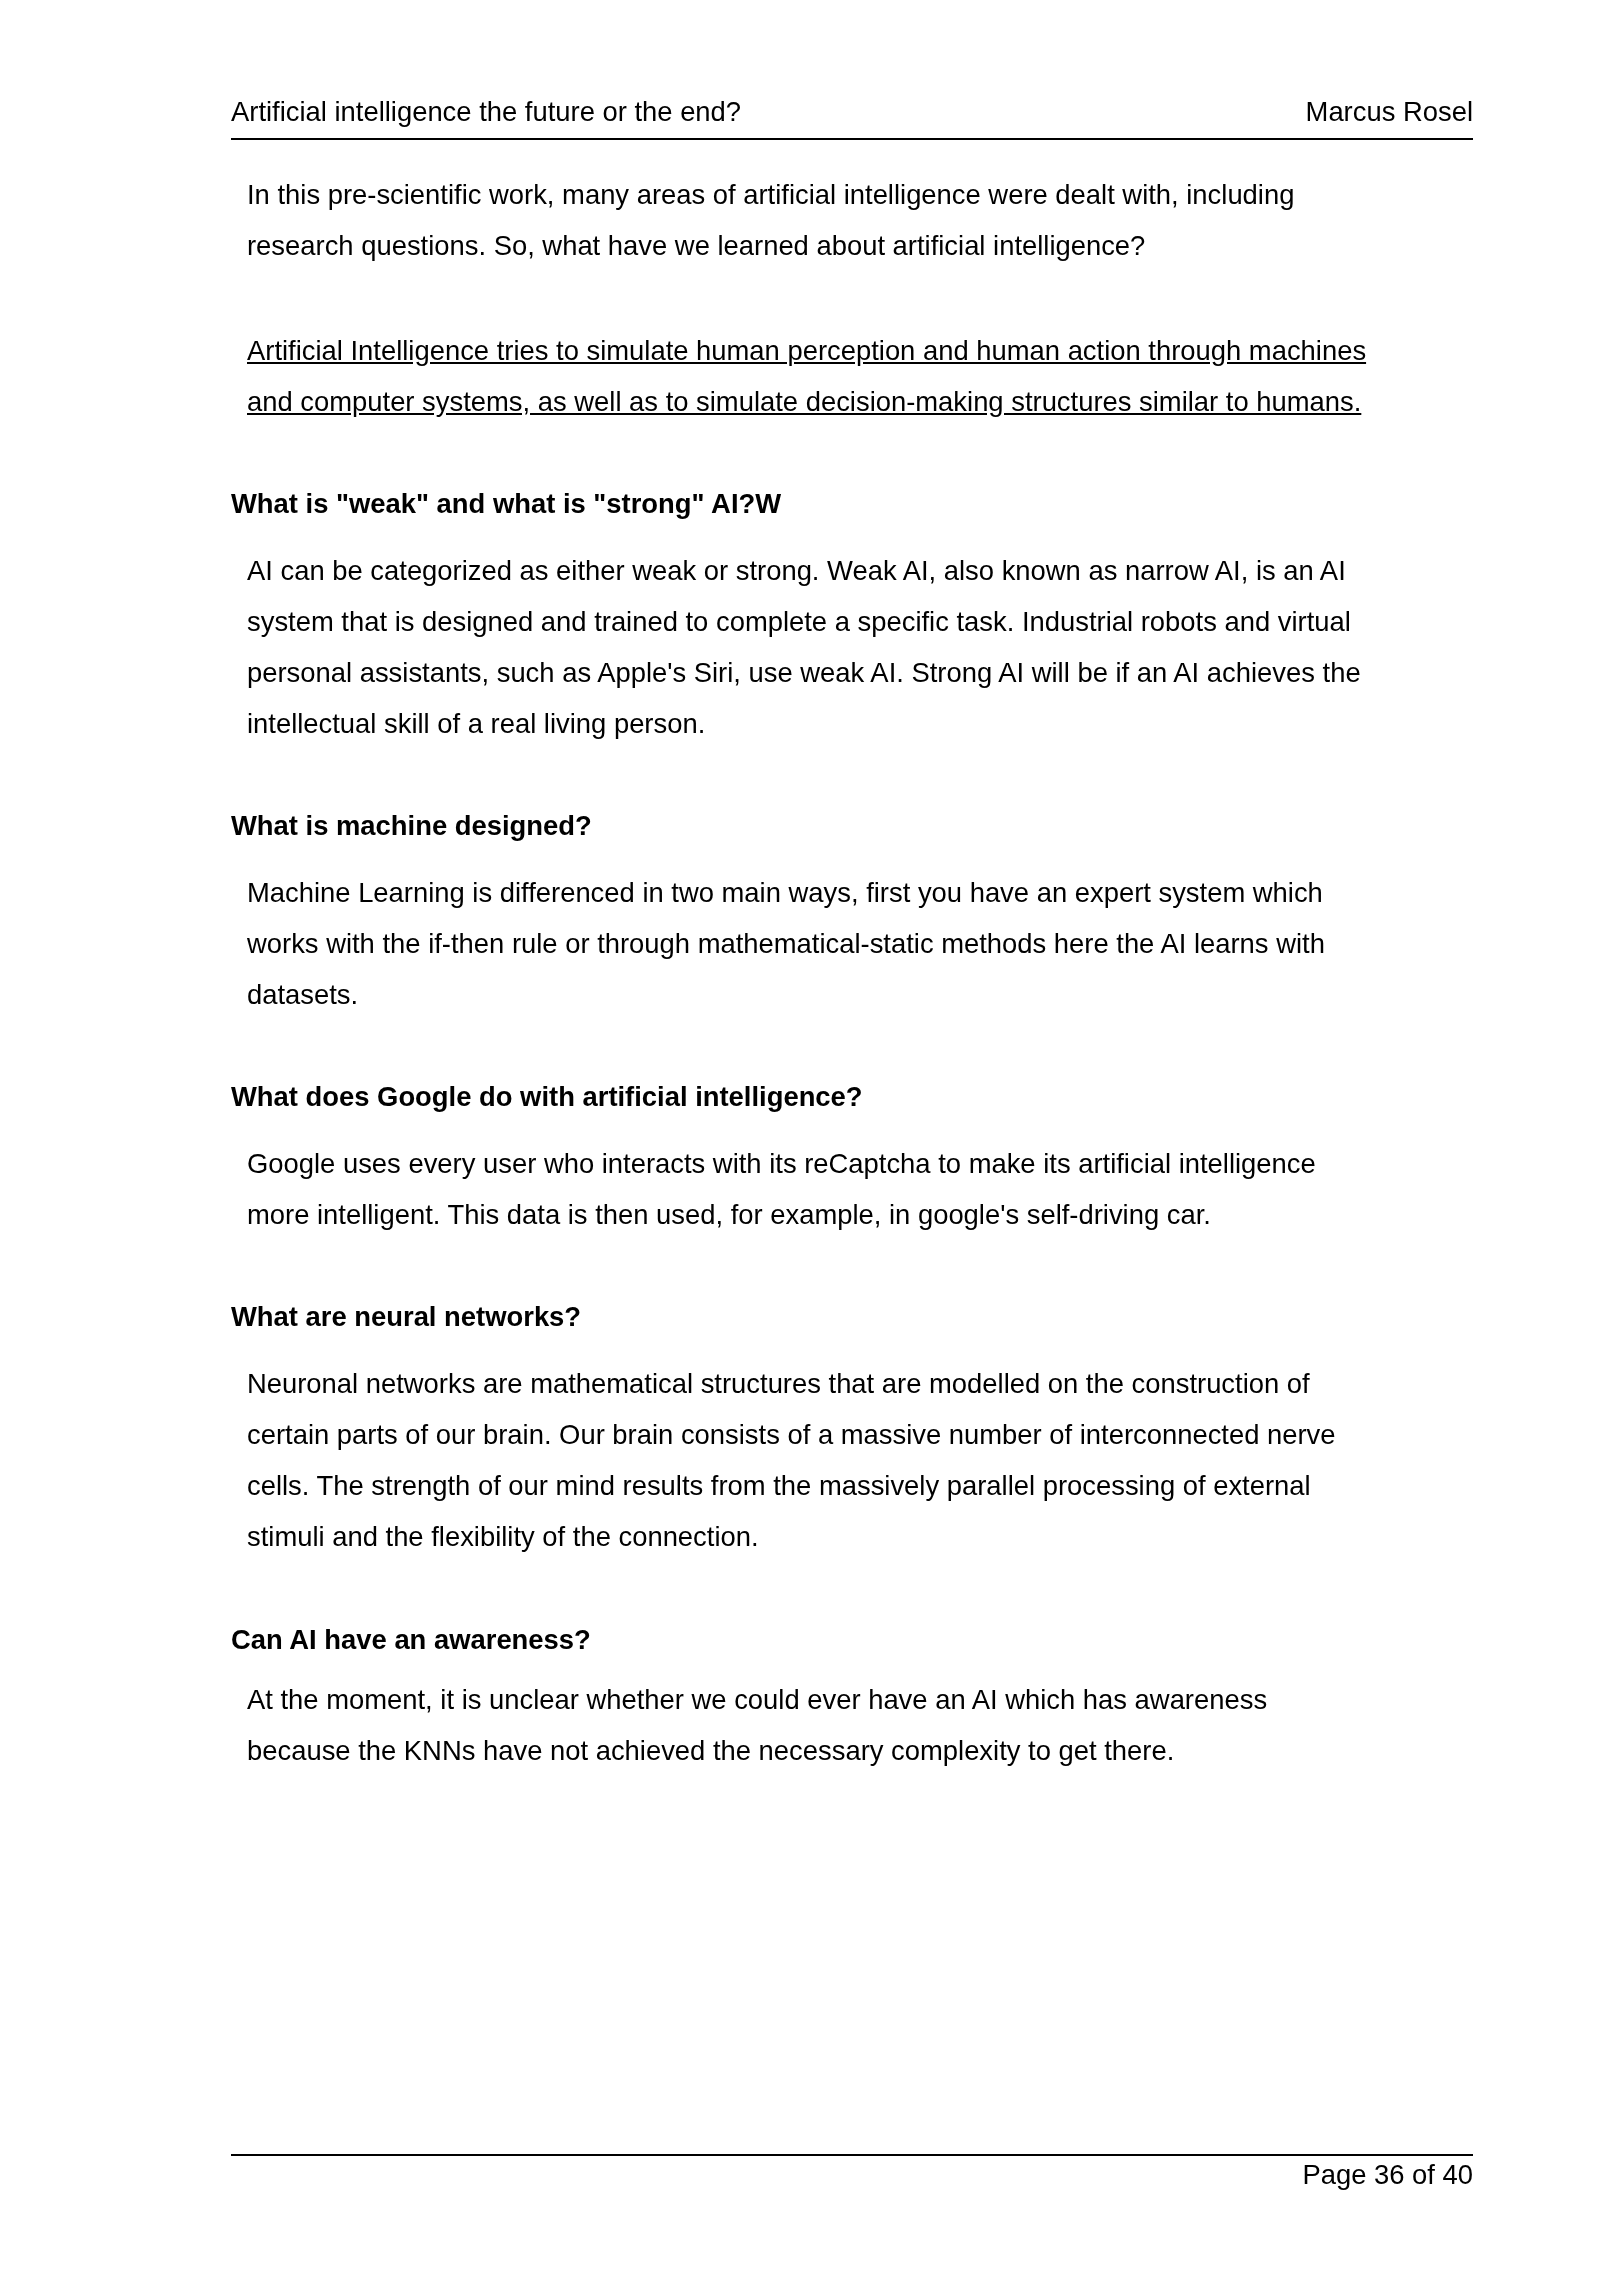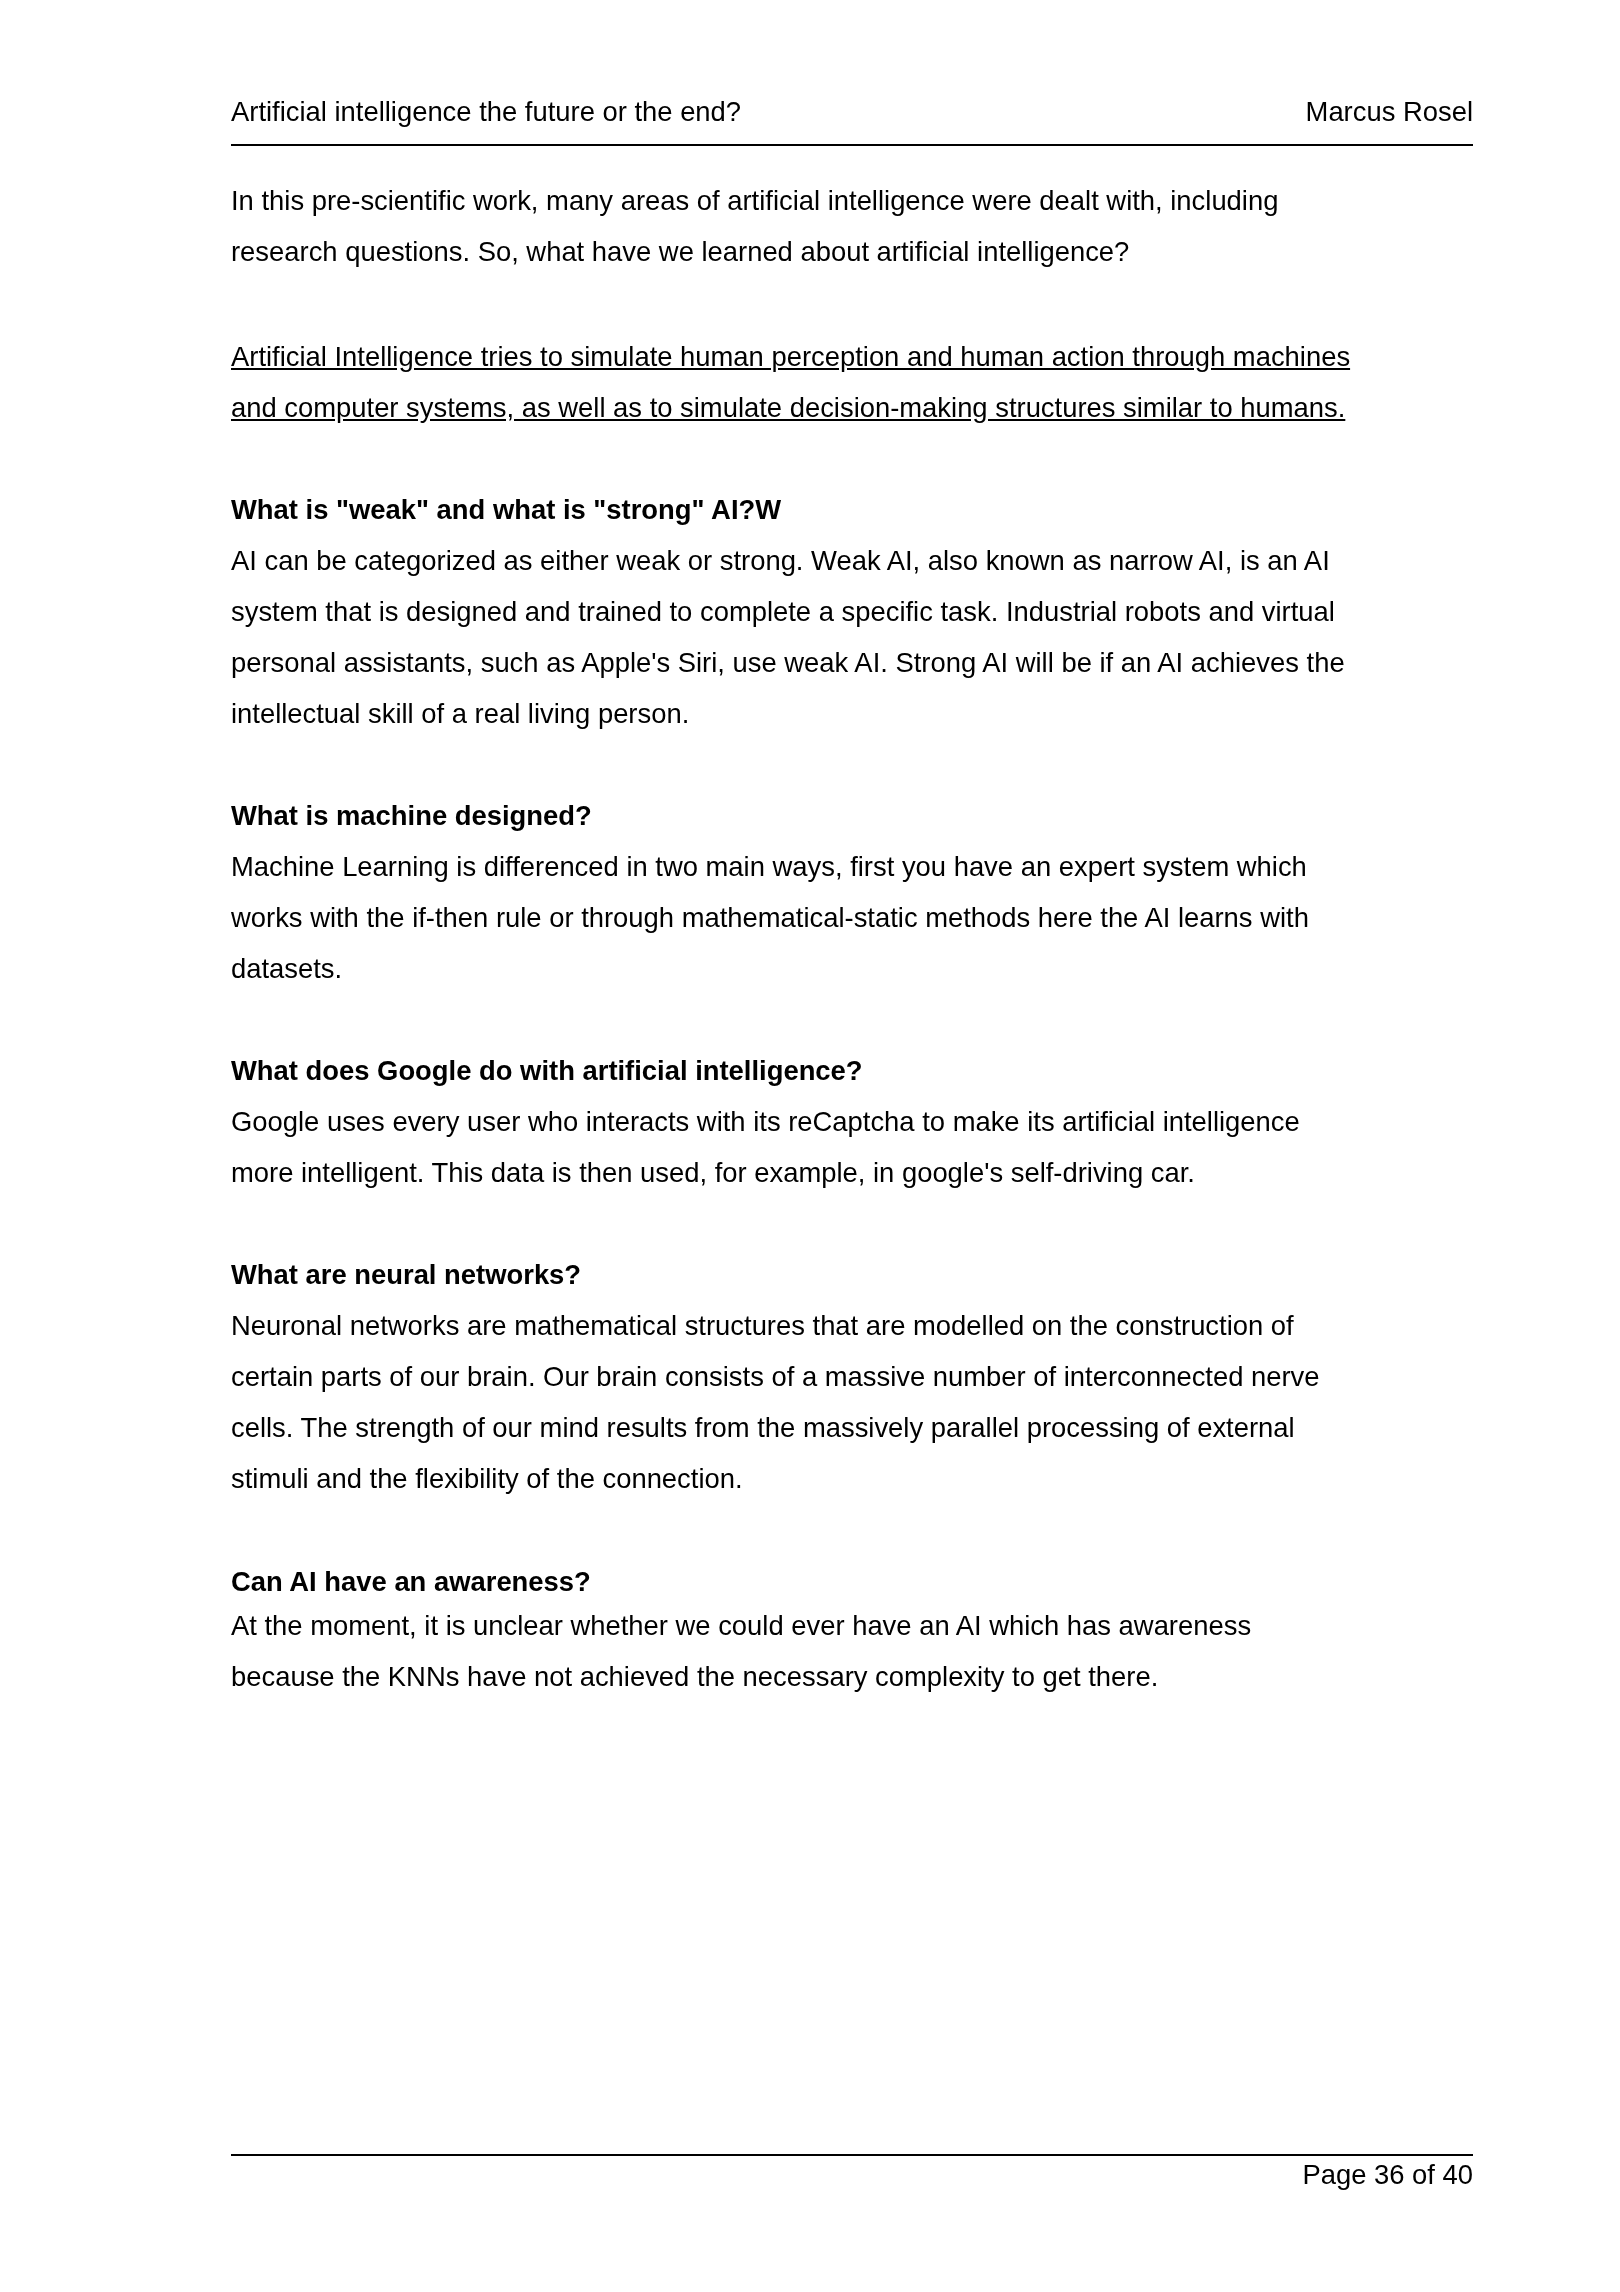--- a/index.html
+++ b/index.html
@@ -21,35 +21,35 @@
     left: 231px;
     top: 96px;
     width: 1242px;
   }
   .doc-header {
     display: flex;
     justify-content: space-between;
     align-items: flex-end;
     font-size: 27.4px;
     line-height: 1.15;
-    padding-bottom: 16px;
+    padding-bottom: 10px;
     border-bottom: 2.9px solid #000000;
   }
   .doc-title {
     margin-top: 49px;
     font-size: 52px;
     font-weight: bold;
     line-height: 1.0;
     letter-spacing: 0px;
   }
   .para {
     font-size: 27.4px;
     line-height: 51px;
     white-space: pre-line;
-    margin: 0;
+    margin: 16px;
   }
   .para.first {
     margin-top: 29px;
   }
   .para.spaced {
     margin-top: 54px;
     text-decoration: underline;
   }
   .section {
     margin-top: 51px;

